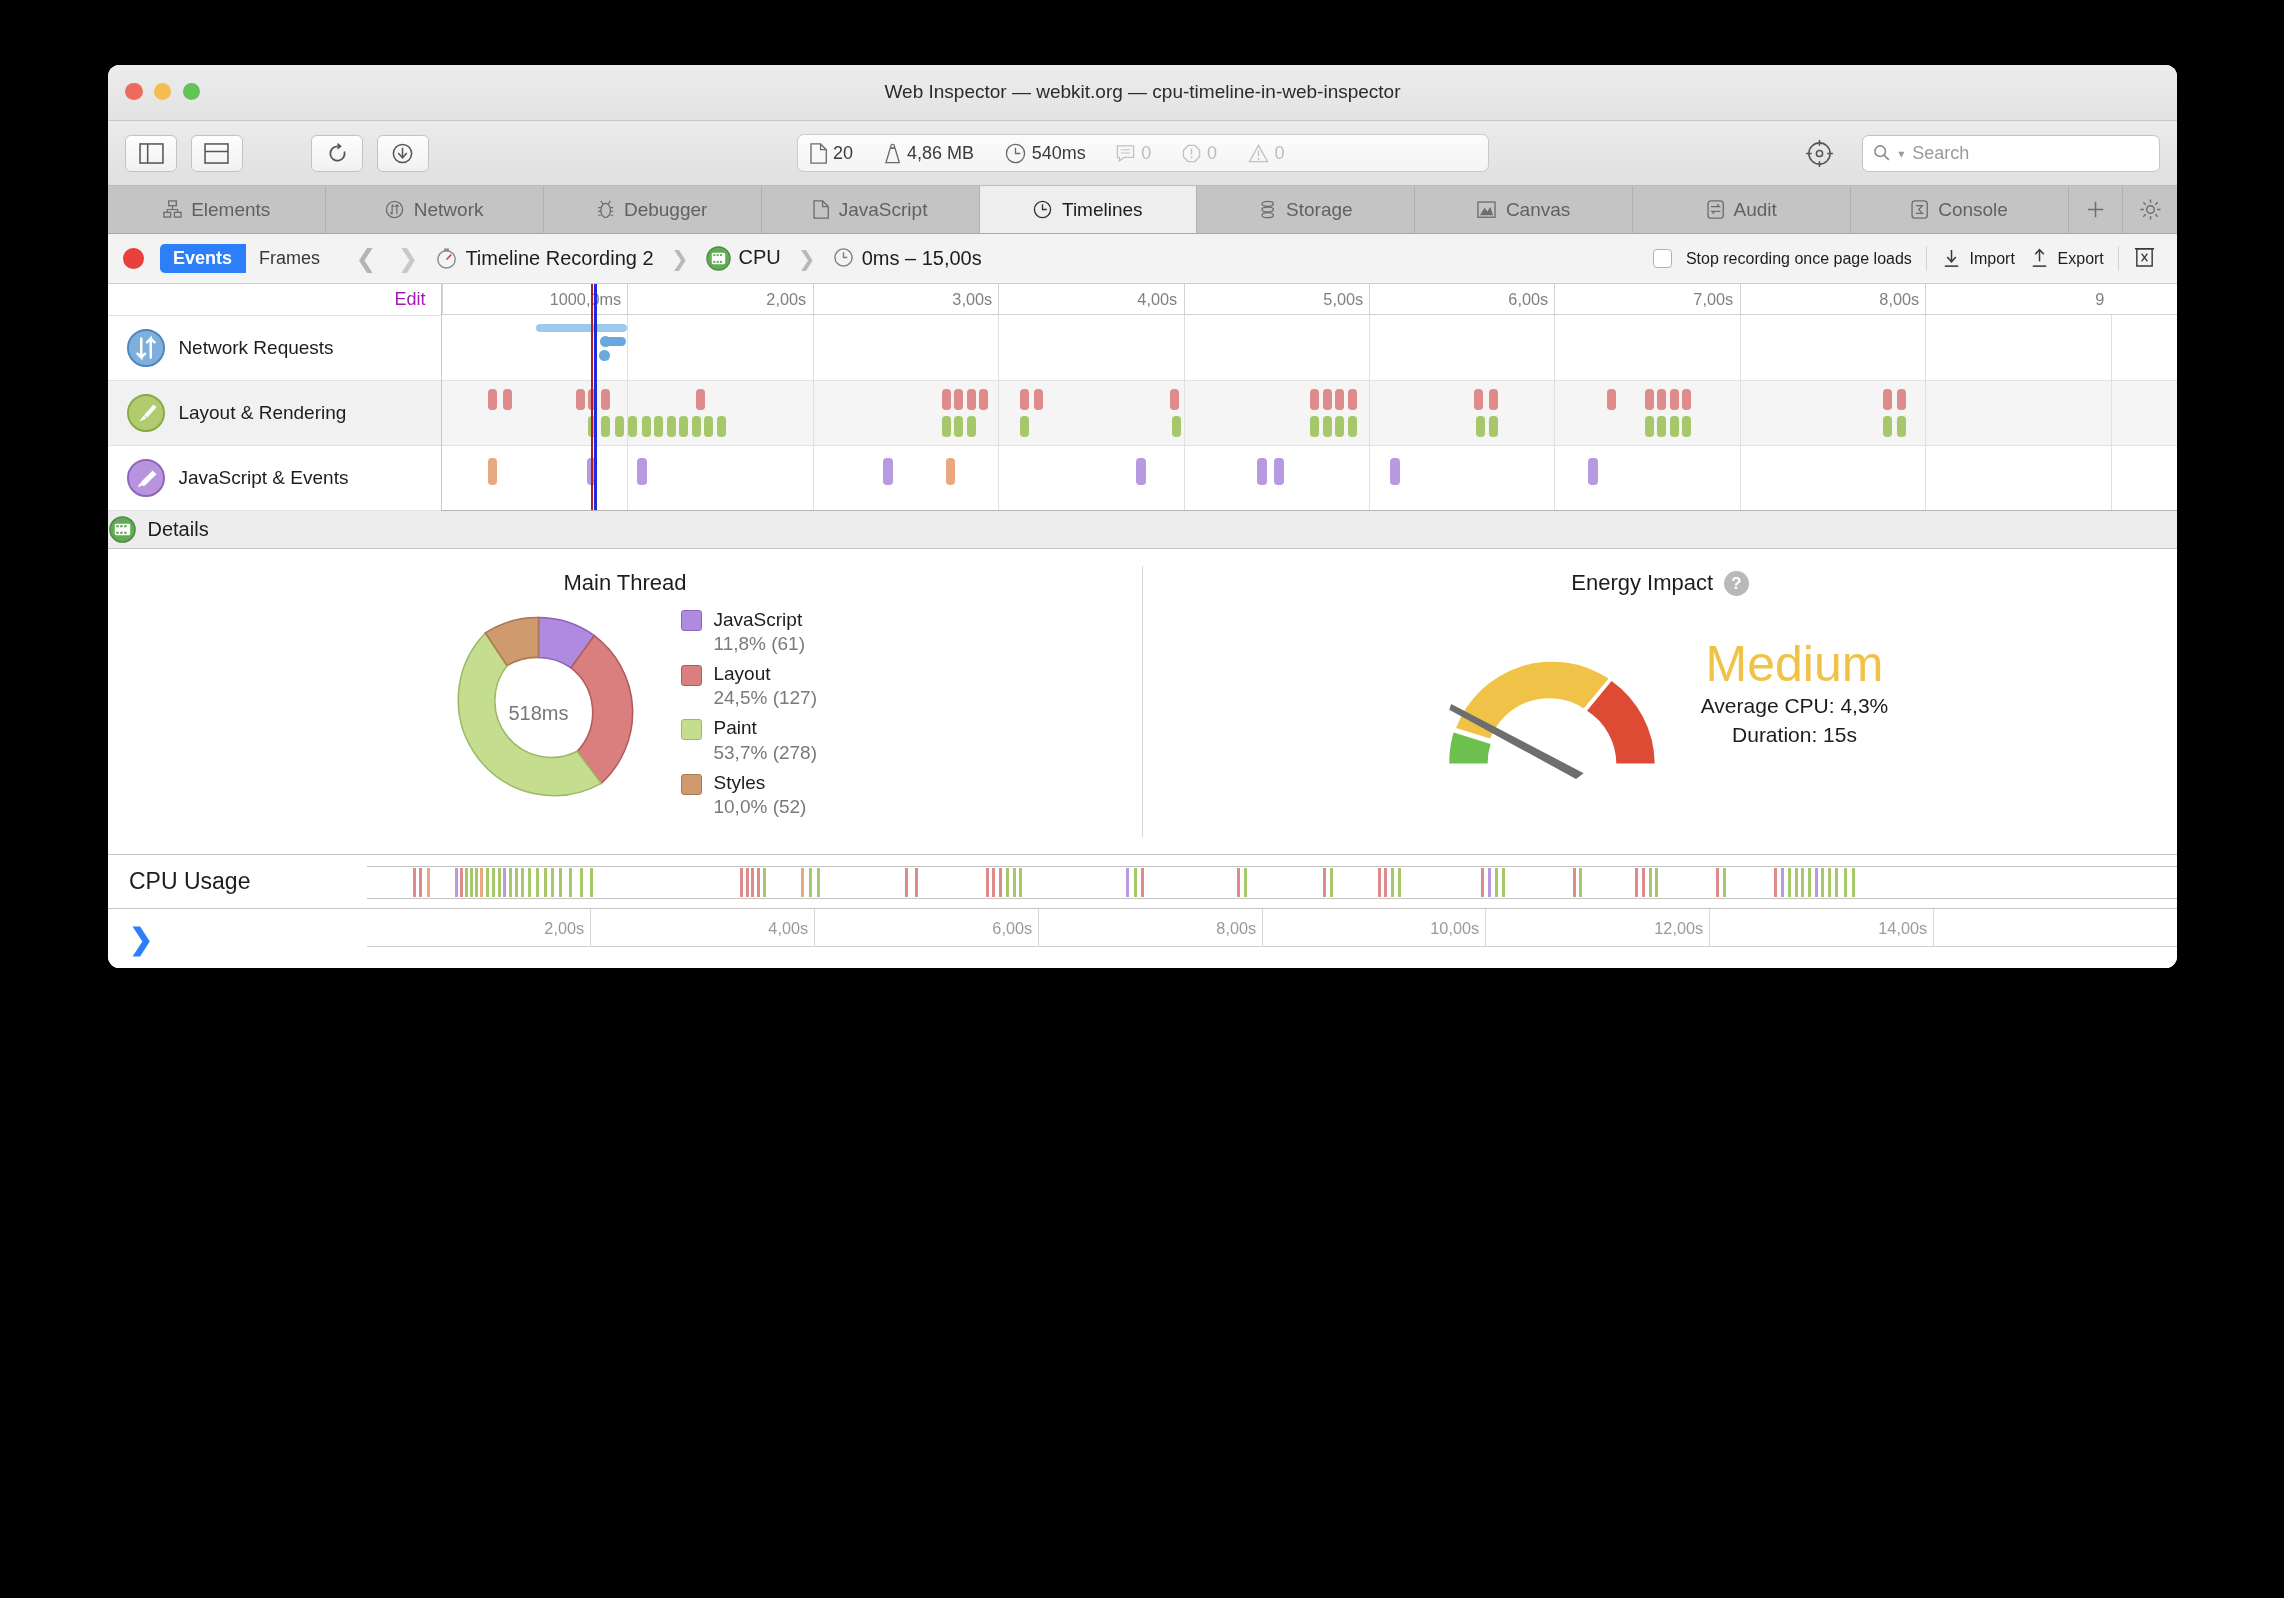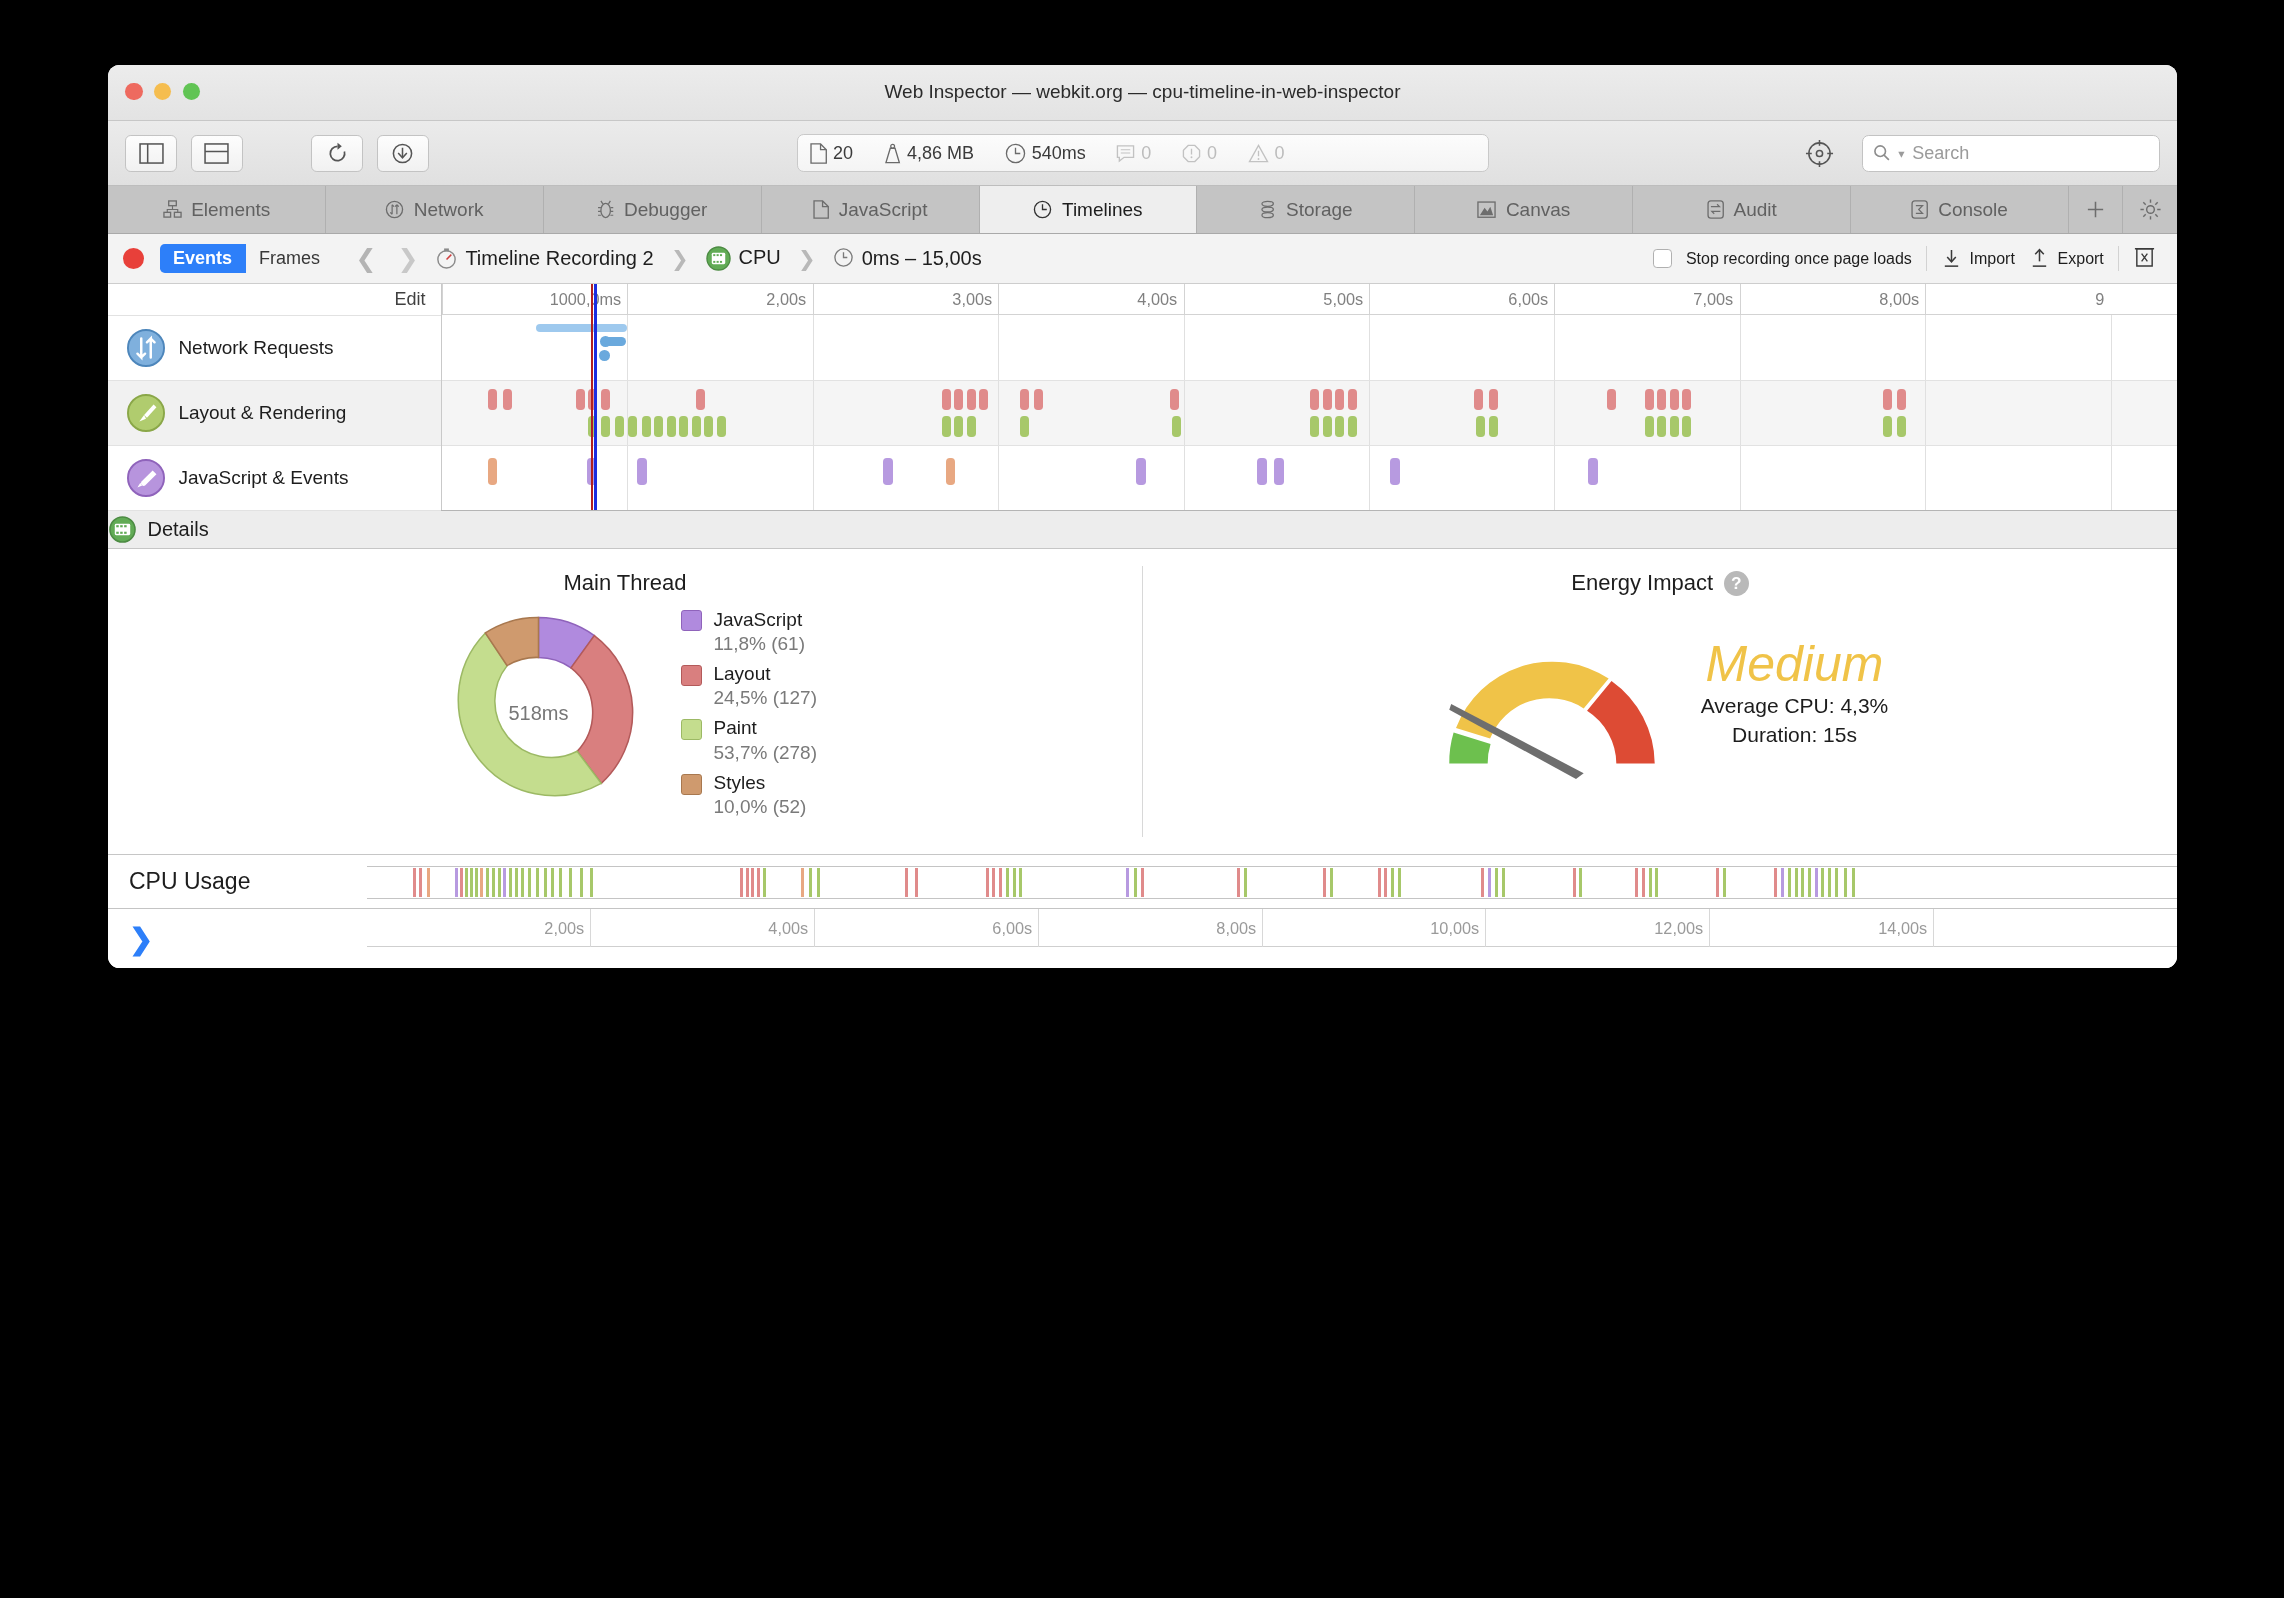--- a/index.html
+++ b/index.html
@@ -121,21 +121,21 @@
   .navarrow.dimmer { color: #c8c8c8; }
   .crumb { display: flex; align-items: flex-start; gap: 7.7px; color: #1d1d1d; font-size: 20px; }
   .crumbsep { color: #b8b8b8; font-size: 21px; padding: 0 5.8px;}
   .nav-right { margin-left: auto; display: flex; align-items: center; gap: 14px; font-size: 16px; color: #1d1d1d;}
   .chk { width: 19px; height: 19px; border: 1px solid #b0b0b0; border-radius: 3.8px; background: #fff;}
   .vdiv { width: 1px; height: 25px; background: #d2d2d2; }
 
   
   .overview { flex: 0 0 auto; display: flex; height: 227px; border-bottom: 1px solid #b5b5b5;}
   .ov-side { width: 334px; flex: 0 0 auto; background: #fff; border-right: 1px solid #c9c9c9; }
-  .edit-row { height: 31px; display: flex; align-items: center; justify-content: flex-end; padding-right: 15.4px; font-size: 18px; color: #404040;}
+  .edit-row { height: 31px; display: flex; align-items: center; justify-content: flex-end; padding-right: 15.4px; font-size: 18px; color: #a21caf;}
   .trk {
     height: 65px; display: flex; align-items: center; gap: 13.4px; padding-left: 19px;
     border-top: 1px solid #e2e2e2;
     font-size: 19px; color: #1d1d1d;
   }
   .trk.alt { background: #f1f1f1; }
   .trk.sel { background: #cdcdcd; }
   .trk .ic { width: 38px; height: 38px; flex:0 0 auto; }
   .closex { margin-left: auto; margin-right: 17.3px; color: #868686; font-size: 25px; }
   .ov-main { flex: 1 1 auto; position: relative; background: #fff; overflow: hidden; }
@@ -168,21 +168,21 @@
   .donut-wrap { display: flex; align-items: center; justify-content: center; gap: 37px; margin-top: 11.5px; }
   .donut-c { position: relative; }
   .donut-mid { position: absolute; left:0; top:0; width:100%; height:100%; display:flex; align-items:center; justify-content:center; font-size:20px; color:#777;}
   .legend { display: flex; flex-direction: column; gap: 5.8px; }
   .lg { display: flex; gap: 11.5px; }
   .sw { width: 21px; height: 21px; border-radius: 2.9px; flex: 0 0 auto; margin-top: 2.9px; }
   .lg-txt { font-size: 19px; color: #1d1d1d; line-height: 1.28; }
   .lg-sub { font-size: 19px; color: #7a7a7a; }
   .gauge-wrap { display: flex; align-items: center; justify-content: center; gap: 29px; margin-top: 5.8px; }
   .gauge-txt { text-align: center; }
-  .gauge-level { font-size: 50px; color: #f0c348; line-height: 1.1; font-style: italic; }
+  .gauge-level { font-size: 50px; color: #f0c348; line-height: 1.1; }
   .gauge-sub { font-size: 21px; color: #1d1d1d; line-height: 1.35; }
 
   
   .cpupanel { flex: 1 1 auto; display: flex; flex-direction: column; background: #fff; min-height: 0;}
   .cpu-hd { height: 54px; display: flex; align-items: center; padding-left: 21px; font-size: 23px; color: #1d1d1d; border-bottom: 1px solid #d3d3d3; flex:0 0 auto;}
   .cpu-body { flex: 1 1 auto; display: flex; min-height: 0; }
   .cpu-side { width: 259px; flex: 0 0 auto; padding: 19px 0 0 25px; border-right: 1px solid #d3d3d3;}
   .cs-t { font-size: 20px; color: #1d1d1d; }
   .cs-s { font-size: 20px; color: #777; line-height: 1.33; }
   .cpu-chart { flex: 1 1 auto; position: relative; min-height: 0; }

